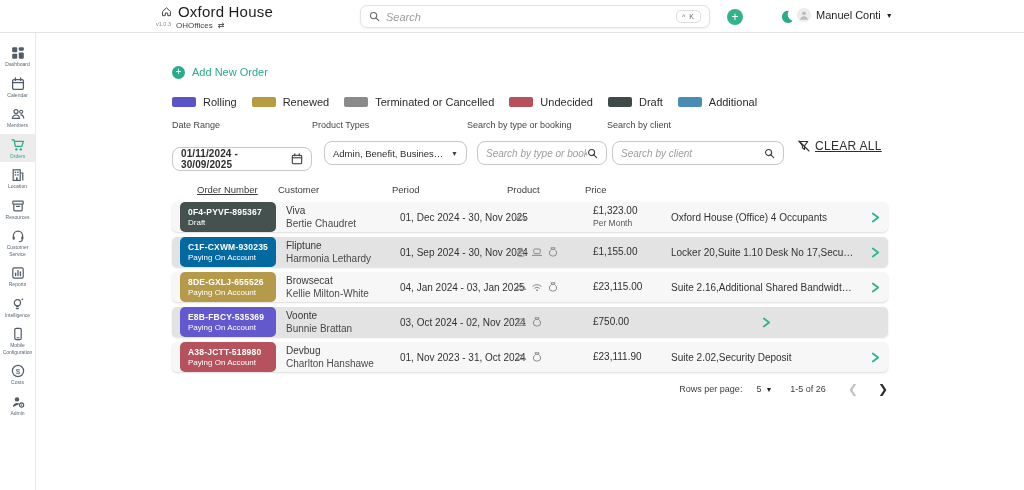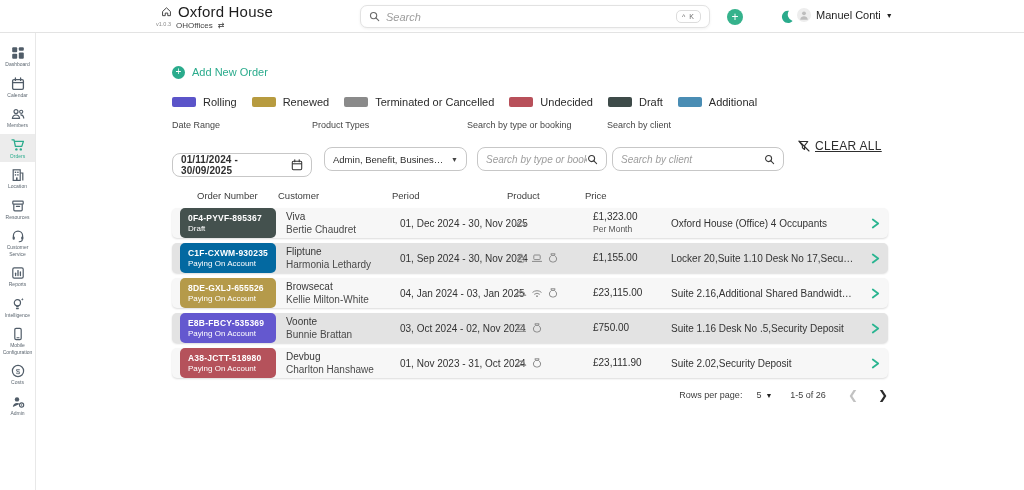--- a/index.html
+++ b/index.html
@@ -43,39 +43,39 @@
   .add-order { display:inline-flex; align-items:center; gap:7px; color:#2aab8c; font-size:11px; cursor:pointer; }
   .add-icon { width:13px; height:13px; border-radius:50%; background:#2aab8c; color:#fff; display:flex; align-items:center; justify-content:center; font-size:10px; line-height:1; }
 
   .legend { display:flex; align-items:center; gap:15px; margin-top:17px; }
   .legend-item { display:flex; align-items:center; gap:7px; }
   .legend-chip { width:24px; height:10px; border-radius:2px; }
   .legend-label { font-size:11px; color:#2b2b2b; }
 
   .filters { display:flex; align-items:flex-start; margin-top:12px; }
   .fgroup { display:flex; flex-direction:column; }
-  .flabel { font-size:9px; color:#464646; margin-bottom:17px; }
+  .flabel { font-size:9px; color:#464646; margin-bottom:11px; }
   .fbox { height:24px; border:1px solid #c7c7c7; border-radius:8px; display:flex; align-items:center; padding:0 8px; background:#fff; }
   .f-date { width:140px;margin-top:6px; }
   .f-types { width:143px; margin-left:12px; }
   .f-stype { width:130px; margin-left:10px; }
   .f-sclient { width:172px; margin-left:5px; }
   .date-val { flex:1; font-size:10px; font-weight:600; color:#2e2e2e; letter-spacing:.1px; }
   .select-val { flex:1; font-size:9.5px; color:#2e2e2e; white-space:nowrap; overflow:hidden; text-overflow:ellipsis; }
   .select-caret { font-size:7px; color:#444; margin-left:4px; }
   .mini-input { flex:1; min-width:0; border:none; outline:none; font-size:10px; font-style:italic; color:#555; background:transparent; font-family:"Liberation Sans",sans-serif; }
   .mini-input::placeholder { color:#9d9d9d; font-style:italic; }
   .clear-all { display:flex; align-items:center; gap:5px; margin-left:14px; margin-top:19px; cursor:pointer; }
   .clear-all-label { font-size:12px; font-weight:400; color:#2e2e2e; text-decoration:underline; letter-spacing:.3px; }
 
   
   .table { width:716px; margin-top:13px; }
   .grid-cols { display:grid; grid-template-columns:96px 122px 115px 80px 78px 1fr 26px; align-items:center; }
   .thead { font-size:9.5px; color:#3c3c3c; margin-bottom:7px; }
-  .th-order { padding-left:25px; } .th-customer { padding-left:10px; } .th-period { padding-left:2px; } .th-product { padding-left:2px; }
+  .th-order { padding-left:25px;text-decoration:underline; } .th-customer { padding-left:10px; } .th-period { padding-left:2px; } .th-product { padding-left:2px; }
   .row { height:30px; border-radius:5px; margin-bottom:5px; box-shadow:0 1px 2px rgba(0,0,0,.14); cursor:pointer;padding-left:8px; }
   .row:nth-child(odd) { background:#f7f7f7; }
   .row:nth-child(even) { background:#e3e3e3; }
   .badge { height:30px; border-radius:5px; color:#fff; display:flex; flex-direction:column; justify-content:center; padding-left:8px; }
   .badge-code { font-size:8.5px; font-weight:700; letter-spacing:.2px; white-space:nowrap; }
   .badge-status { font-size:8px; margin-top:1.5px; }
   .cust { padding-left:10px; font-size:10px; line-height:1.3; }
   .cust-company { color:#383838; }
   .cust-contact { color:#4a4a4a; }
   .period { font-size:10px; color:#333; padding-left:2px; white-space:nowrap; }
@@ -521,21 +521,20 @@
               <svg viewBox="0 0 12 12" width="12" height="12">
                 <path d="M4.6 3.4L3.9 1.8h4.2l-.7 1.6" fill="none" stroke="currentColor" stroke-width="1" stroke-linejoin="round"></path>
                 <path d="M4.6 3.4h2.8c1.4 1 2.2 2.2 2.2 3.7A3 3 0 0 1 6.6 10H5.4a3 3 0 0 1-3-2.9c0-1.5.8-2.7 2.2-3.7z" fill="none" stroke="currentColor" stroke-width="1" stroke-linejoin="round"></path>
               </svg>
             </span>
           </div>
       <div class="price-cell">
         <div>£750.00</div>
         <div class="price-note"></div>
       </div>
-      <div class="details">Suite 1.16 Desk No .5,Security Deposit</div>
       <div class="chev">
         <svg viewBox="0 0 10 12" width="9" height="11">
               <polyline points="2,1.5 8,6 2,10.5" fill="none" stroke="#2bb591" stroke-width="2" stroke-linecap="round" stroke-linejoin="round"></polyline>
             </svg>
       </div>
     </div>
 
     <div class="row grid-cols">
       <div class="badge" style="background: rgb(181, 82, 91);">
         <span class="badge-code">A38-JCTT-518980</span>

